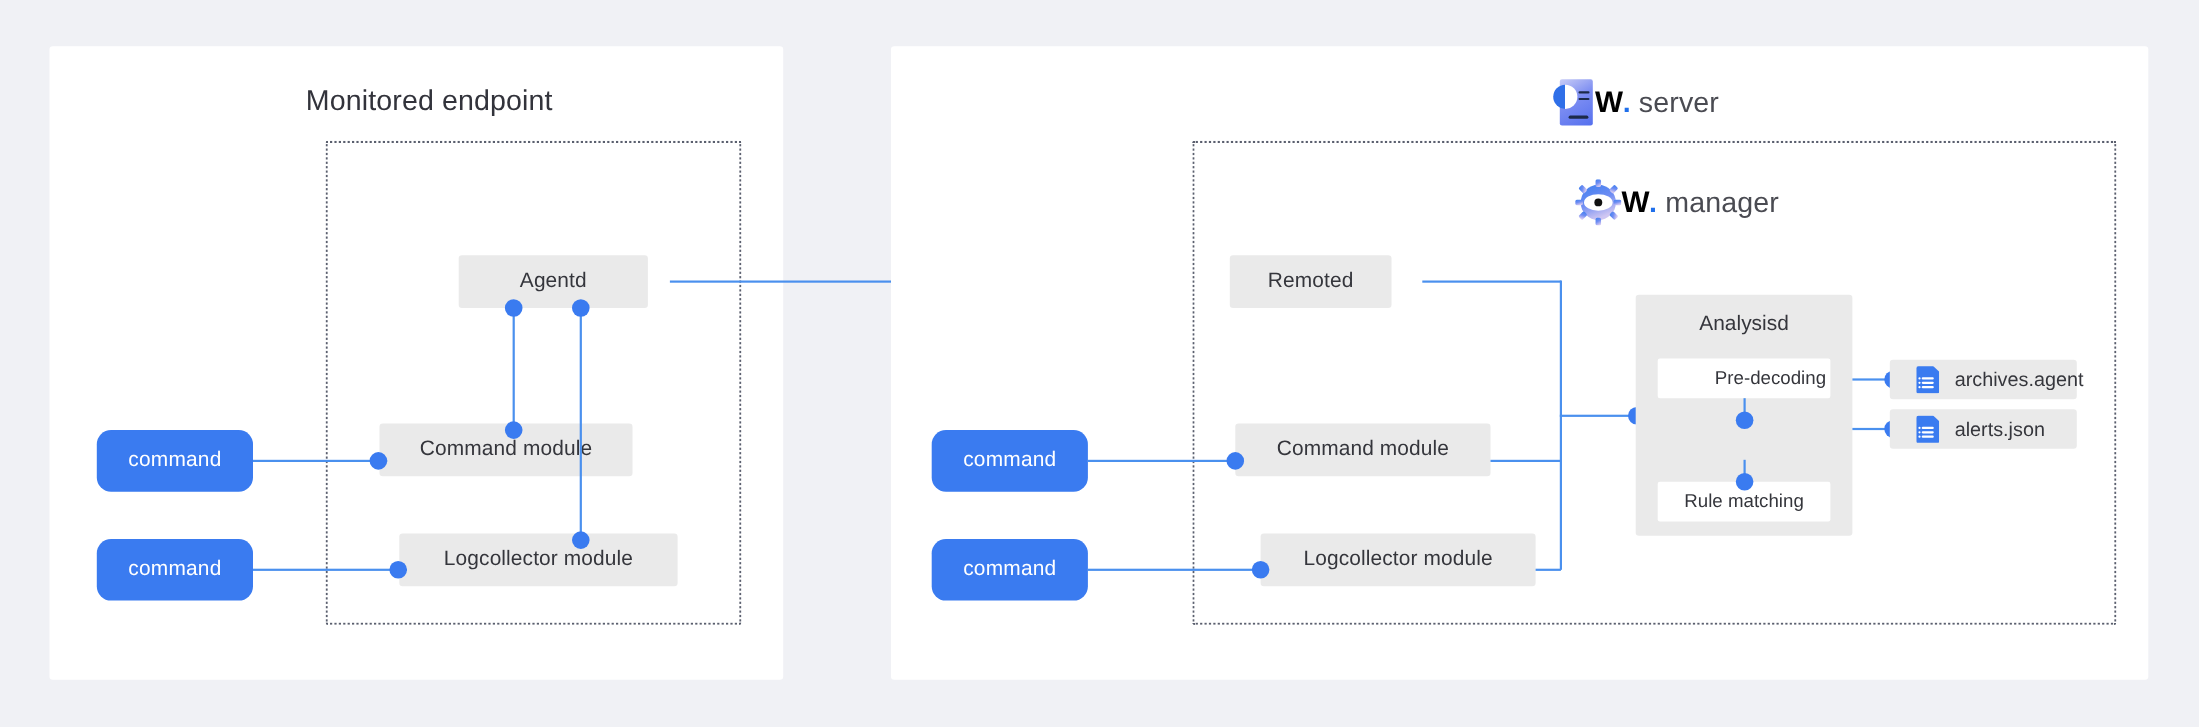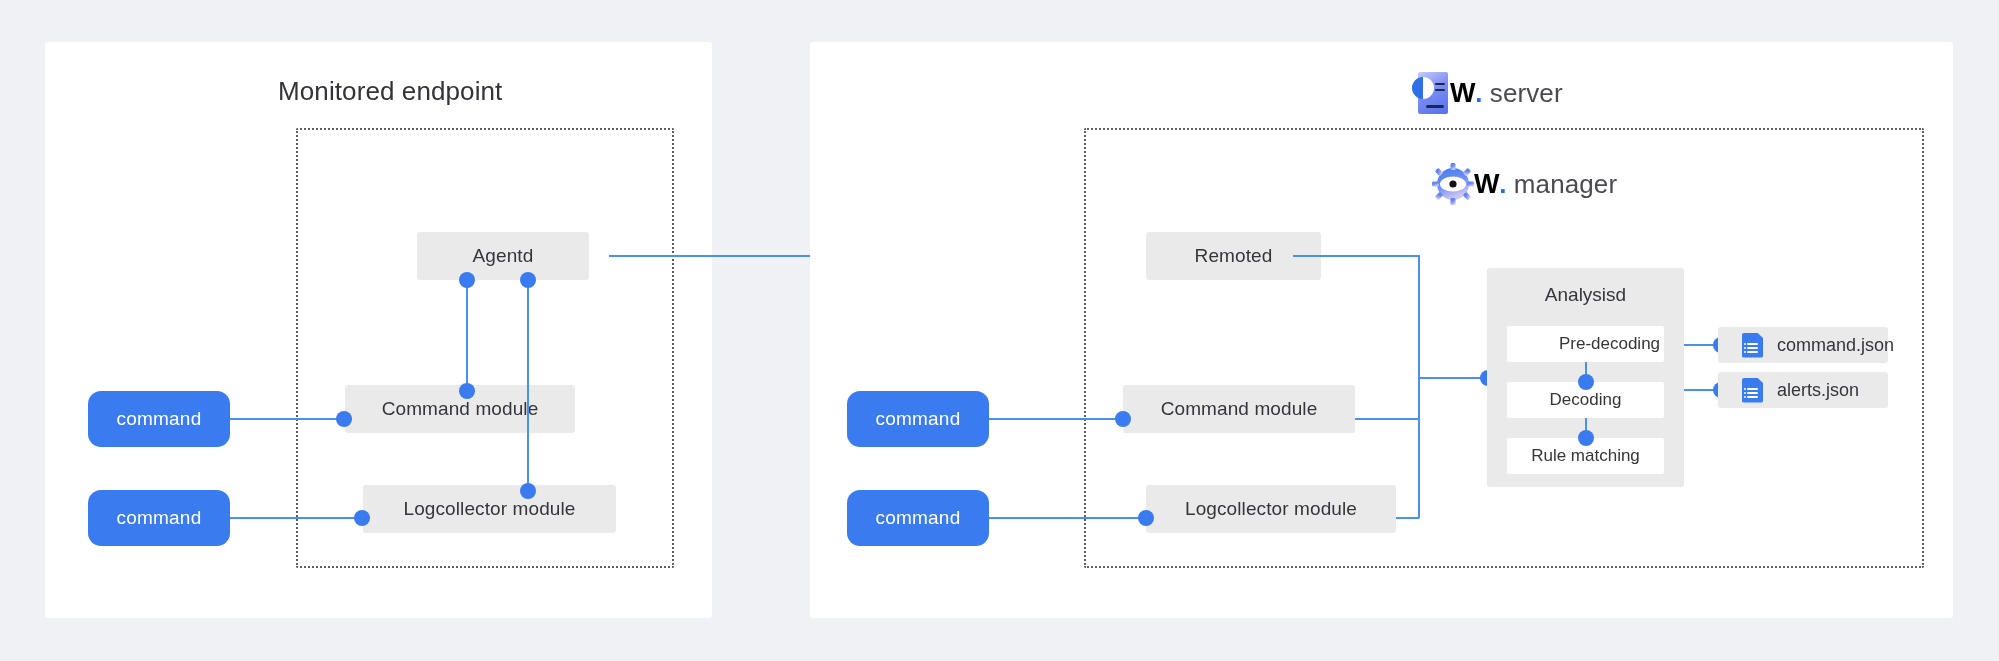--- a/index.html
+++ b/index.html
@@ -131,21 +131,21 @@
     font-size: 19px;
     color: #35363c;
     letter-spacing: 0.1px;
     white-space: nowrap;
   }
   
   #node-agentd      { left: 417px; top: 232px; width: 172px; height: 48px; }
   #node-cmd-a       { left: 345px; top: 385px; width: 230px; height: 48px; }
   #node-log-a       { left: 363px; top: 485px; width: 253px; height: 48px; }
   
-  #node-remoted     { left: 1118px; top: 232px; width: 175px; height: 48px; margin-left: 28px; }
+  #node-remoted     { left: 1118px; top: 232px; width: 147px; height: 48px; }
   #node-cmd-s       { left: 1123px; top: 385px; width: 232px; height: 48px; }
   #node-log-s       { left: 1146px; top: 485px; width: 250px; height: 48px; }
 
   
   #node-analysisd {
     position: absolute;
     left: 1487px; top: 268px; width: 197px; height: 219px;
     background: #eaeaea; border-radius: 3px;
   }
   #analysisd-label {
@@ -313,21 +313,20 @@
   <div class="line-h" style="left:1293px; top:255px; width:126px;"></div>
   <div class="line-h" style="left:1355px; top:418px; width:64px;"></div>
   <div class="line-h" style="left:1396px; top:517px; width:23px;"></div>
   <div class="line-v" style="left:1418px; top:255px; height:263px;"></div>
   <div class="line-h" style="left:1418px; top:377px; width:76px;"></div>
   <div class="knob" style="left:1480px; top:370px;"></div>
 
   <div id="node-analysisd">
     <div id="analysisd-label">Analysisd</div>
     <div class="sub-node" id="sub-predecoding">Pre-decoding</div>
-    <div class="sub-node" id="sub-decoding">Decoding</div>
     <div class="sub-node" id="sub-rulematch">Rule matching</div>
   </div>
 
   <div class="line-v" style="left:1585px; top:362px; height:26px;"></div>
   <div class="knob" style="left:1578px; top:374px;"></div>
   <div class="line-v" style="left:1585px; top:418px; height:26px;"></div>
   <div class="knob" style="left:1578px; top:430px;"></div>
 
   <div class="line-h" style="left:1684px; top:344px; width:42px;"></div>
   <div class="knob" style="left:1713px; top:337px;"></div>
@@ -338,21 +337,21 @@
   <div class="json-box" id="json-archives">
     <span class="doc-icon">
       <span class="sheet"></span>
       <span class="dot a"></span>
         <span class="ln a"></span>
       <span class="dot b"></span>
         <span class="ln b"></span>
       <span class="dot c"></span>
         <span class="ln c"></span>
     </span>
-    <span>command.json</span>
+    <span>archives.agent</span>
   </div>
 
   <div class="json-box" id="json-alerts">
     <span class="doc-icon">
       <span class="sheet"></span>
       <span class="dot a"></span>
         <span class="ln a"></span>
       <span class="dot b"></span>
         <span class="ln b"></span>
       <span class="dot c"></span>

